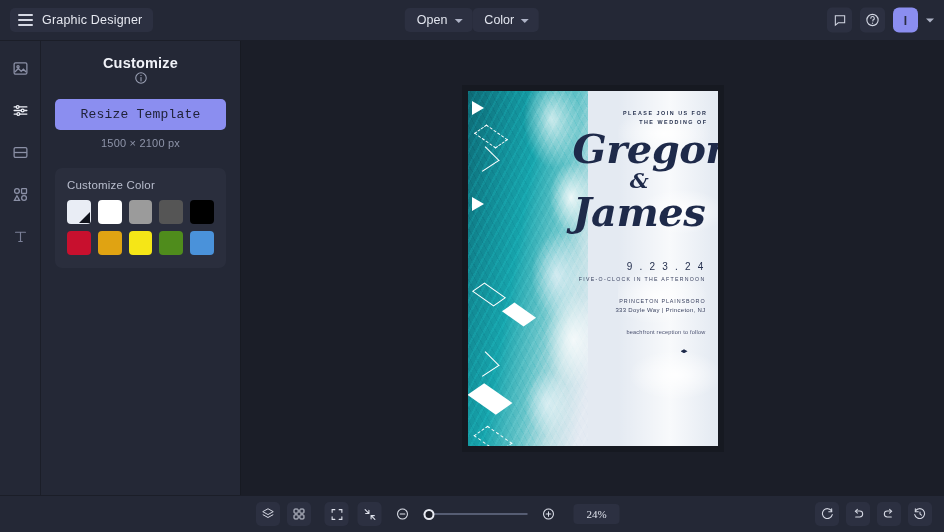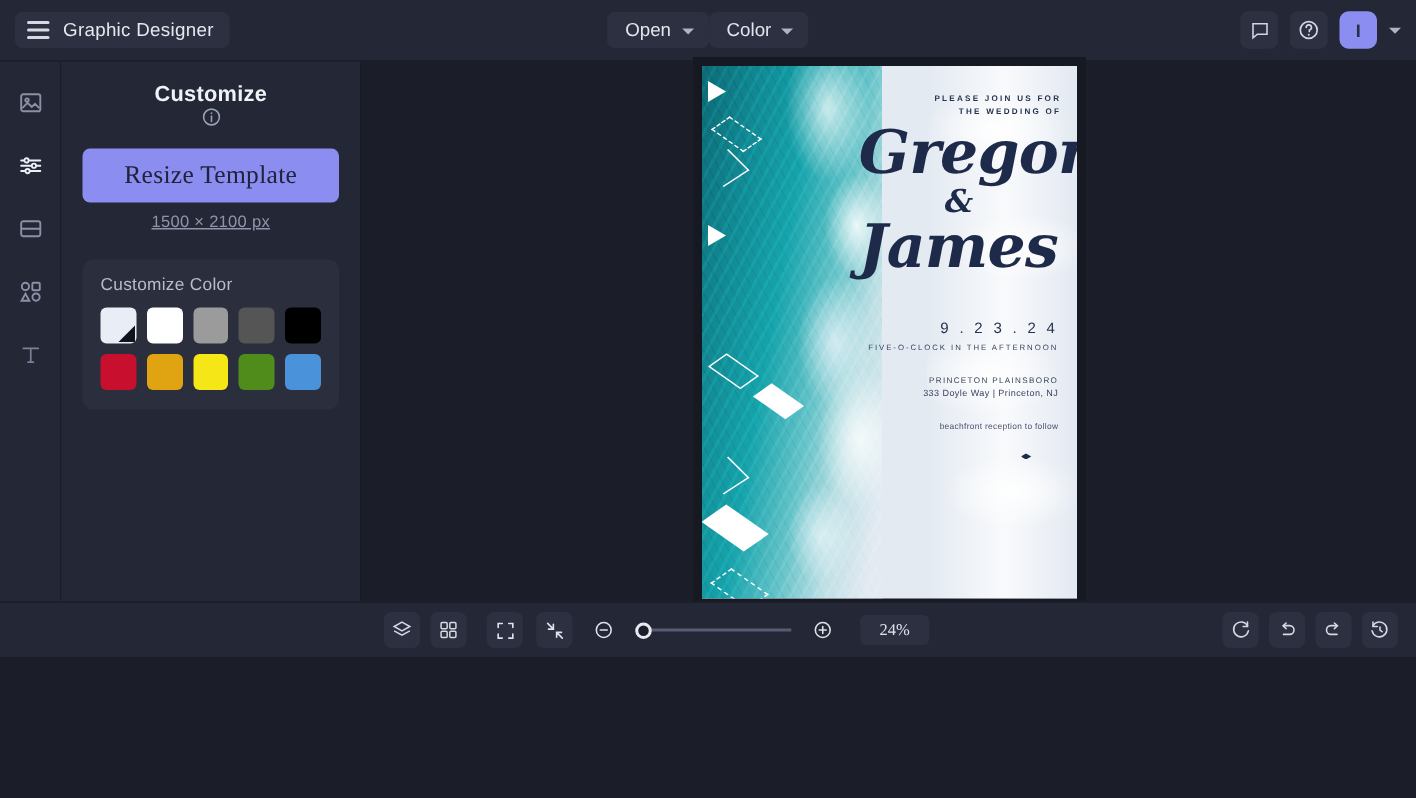--- a/index.html
+++ b/index.html
@@ -2,21 +2,21 @@
 <html><head>
 <meta charset="utf-8">
 <style>
   * { box-sizing: border-box; margin: 0; padding: 0; }
   html, body {
     width: 944px; height: 532px;
     background: #1b1e28;
     font-family: "Liberation Sans", sans-serif;
     overflow: hidden;
   }
-  #app { position: relative; width: 944px; height: 438px; display: flex; flex-direction: column; }
+  #app { position: relative; width: 944px; height: 532px; display: flex; flex-direction: column; }
 
   
   .topbar {
     height: 41px; flex: 0 0 41px;
     background: #242836;
     display: flex; align-items: center;
     position: relative;
     border-bottom: 1px solid #1b1e28;
   }
   .brand {
@@ -76,24 +76,24 @@
   
   .panel {
     width: 200px; flex: 0 0 200px; background: #242836;
     padding: 14px 14px 0 14px;
     border-right: 1px solid #171a22;
   }
   .panel-head { display: flex; align-items: center; justify-content: space-between; margin-bottom: 14px; flex-direction: column; }
   .panel-title { color: #f0f2f8; font-size: 14.5px; font-weight: 600; letter-spacing: .2px; }
   .resize-btn {
     width: 100%; background: #8b8ef0; border: none; border-radius: 5px;
-    color: #20233a; font-size: 17px; font-family: Liberation Serif, serif;
+    color: #20233a; font-size: 13px; font-family: Liberation Mono, monospace;
     padding: 8px 0; cursor: pointer; letter-spacing: .2px;
   }
-  .dims { text-align: center; color: #8e94a9; font-size: 11px; margin-top: 7px; letter-spacing: .2px; text-decoration: underline; }
+  .dims { text-align: center; color: #8e94a9; font-size: 11px; margin-top: 7px; letter-spacing: .2px; }
 
   .section-card {
     margin-top: 19px; background: #2a2e3d; border-radius: 7px;
     padding: 11px 12px 13px 12px;
   }
   .section-label { color: #b8bdcd; font-size: 11.5px; margin-bottom: 9px; letter-spacing: .2px; }
   .swatch-grid { display: grid; grid-template-columns: repeat(5, 1fr); gap: 7px; }
   .swatch {
     width: 100%; aspect-ratio: 1/1; border-radius: 4px; cursor: pointer;
     position: relative; overflow: hidden;

